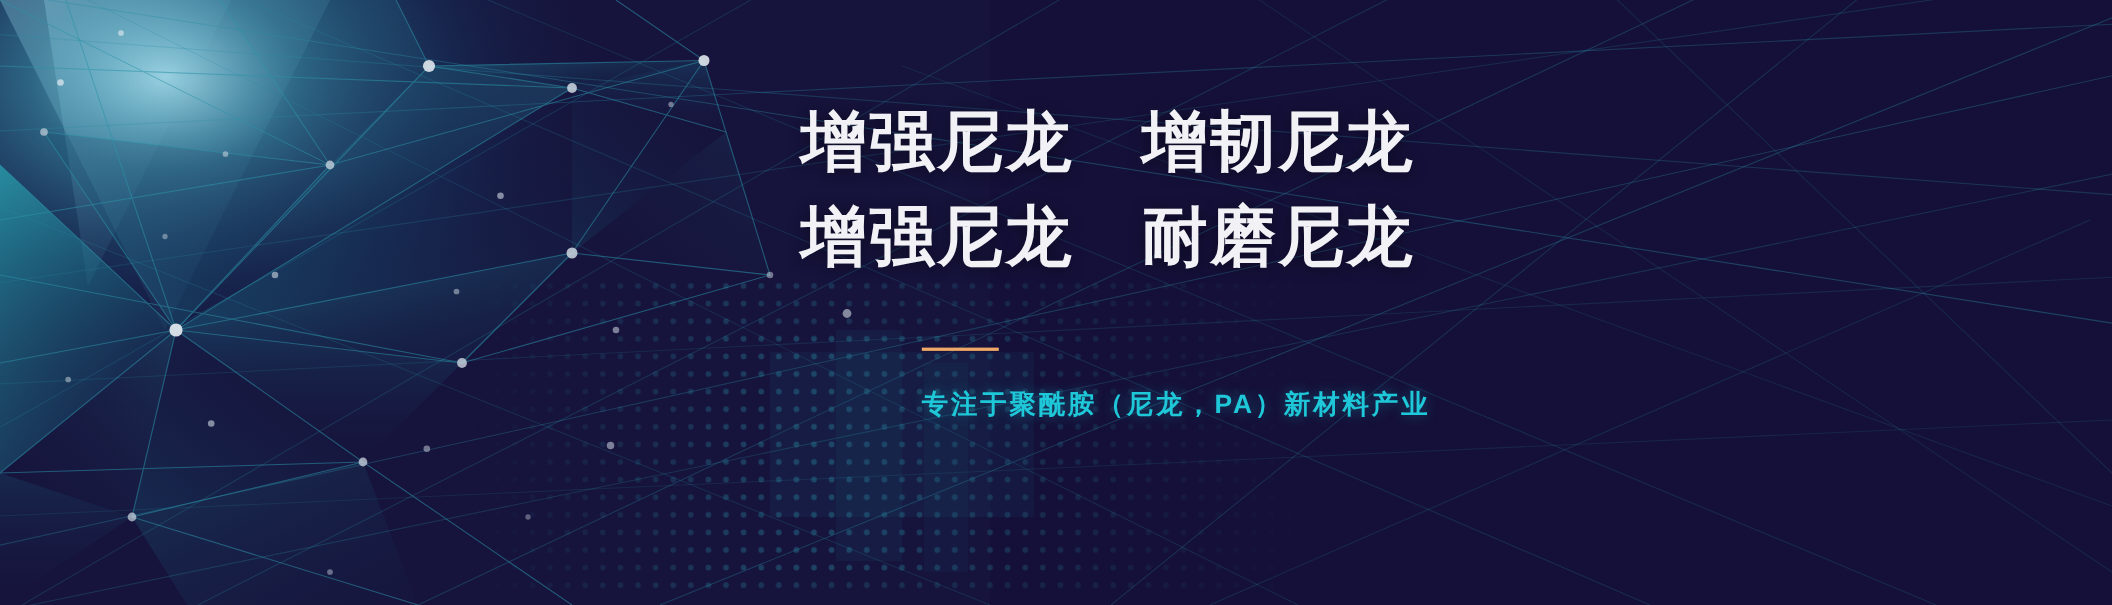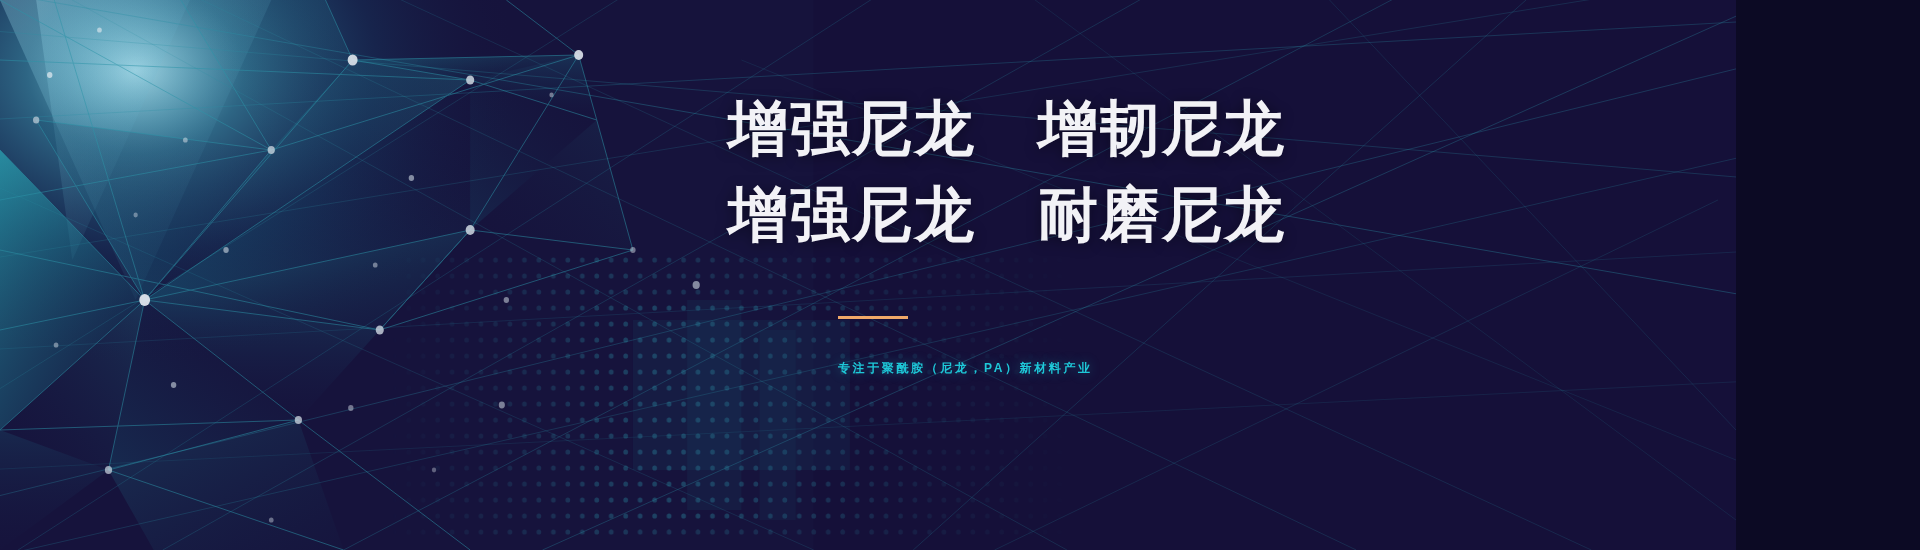--- a/index.html
+++ b/index.html
@@ -1,21 +1,21 @@
 <!DOCTYPE html>
 <html><head>
 <meta charset="utf-8">
 <title>Banner</title>
 <style>
   html,body{margin:0;padding:0;background:#0c0a24;}
   body{font-family:"Liberation Sans","DejaVu Sans",sans-serif;}
 
   #banner{
     position:relative;
-    width:1736px;height:550px;
+    width:1920px;height:550px;
     overflow:hidden;
     background:#16133c;
     background-image:
       radial-gradient(ellipse 520px 380px at 120px 60px, rgba(30,140,160,0.55) 0%, rgba(22,60,96,0.25) 45%, rgba(18,20,58,0) 72%),
       linear-gradient(115deg,#15213f 0%,#171440 28%,#171340 55%,#151138 80%,#141036 100%);
   }
 
   
   .art{position:absolute;inset:0;width:100%;height:100%;display:block;}
 
@@ -39,21 +39,21 @@
     margin-top:58px;
     padding-left:110px;
   }
   #rule{
     width:70px;height:3px;
     background:#f0a868;
     margin-bottom:17px;
   }
   #subtitle{
     color:#1ec8d8;
-    font-size:12px;
+    font-size:24px;
     font-weight:bold;
     letter-spacing:2.6px;
     line-height:26px;
     white-space:pre;
     text-shadow:0 0 12px rgba(30,200,216,.35);
     margin-top:36px;
   }
 </style>
 </head>
 <body>

